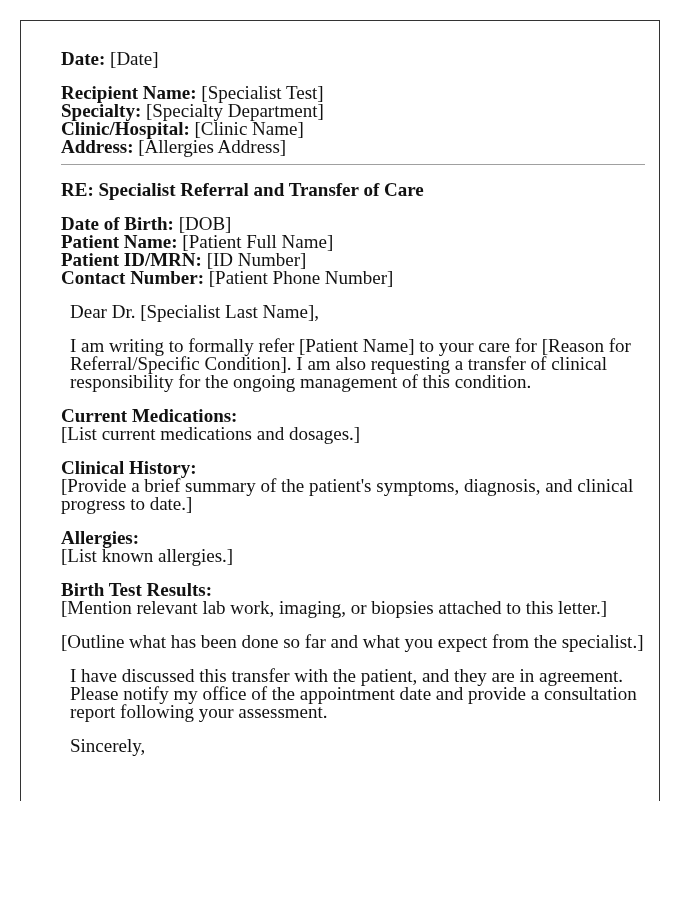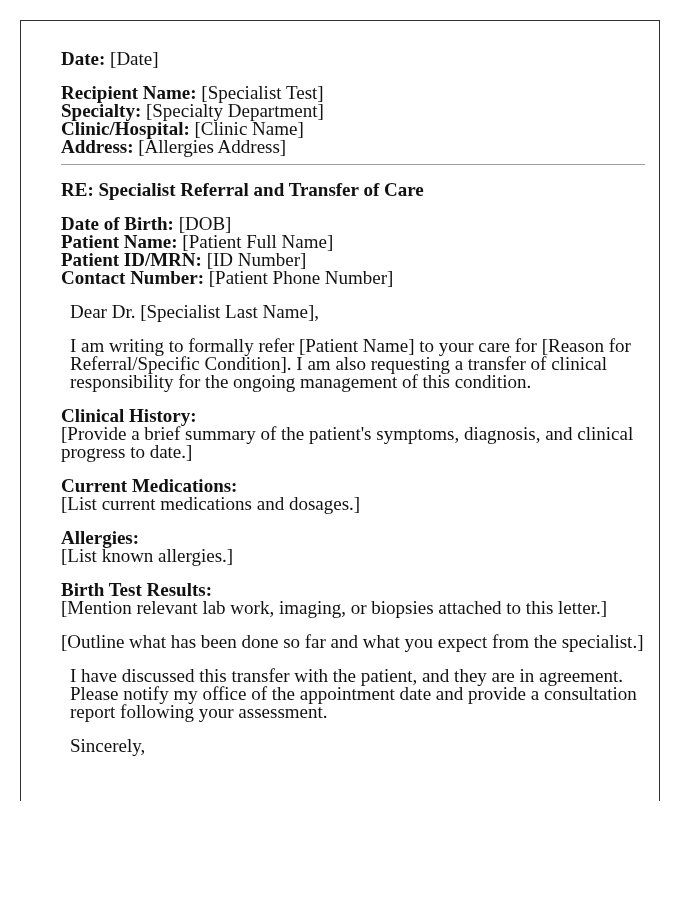--- a/index.html
+++ b/index.html
@@ -103,27 +103,27 @@
         <span class="lbl">Contact Number:</span>
         <span>[Patient Phone Number]</span>
       </span>
     </div>
 
     <p>Dear Dr. [Specialist Last Name],</p>
 
     <p>I am writing to formally refer [Patient Name] to your care for [Reason for Referral/Specific Condition]. I am also requesting a transfer of clinical responsibility for the ongoing management of this condition.</p>
 
     <div class="section">
-      <span class="head">Clinical History:</span>
-      <span>[Provide a brief summary of the patient's symptoms, diagnosis, and clinical progress to date.]</span>
+      <span class="head">Current Medications:</span>
+      <span>[List current medications and dosages.]</span>
     </div>
 
     <div class="section">
-      <span class="head">Current Medications:</span>
-      <span>[List current medications and dosages.]</span>
+      <span class="head">Clinical History:</span>
+      <span>[Provide a brief summary of the patient's symptoms, diagnosis, and clinical progress to date.]</span>
     </div>
 
     <div class="section">
       <span class="head">Allergies:</span>
       <span>[List known allergies.]</span>
     </div>
 
     <div class="section">
       <span class="head">Birth Test Results:</span>
       <span>[Mention relevant lab work, imaging, or biopsies attached to this letter.]</span>

